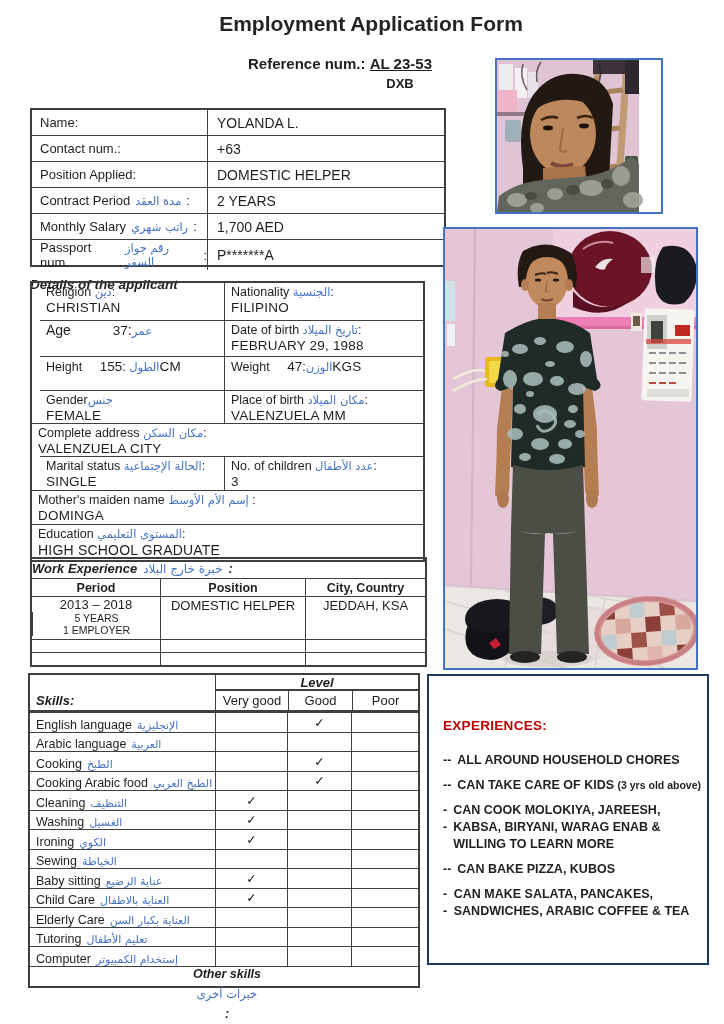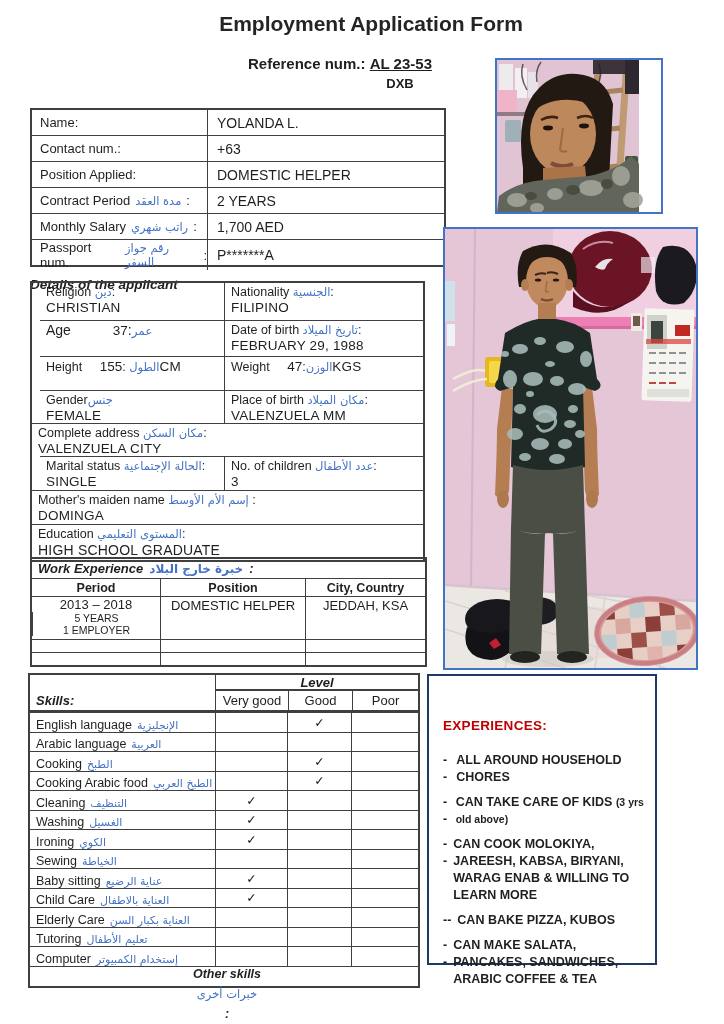--- a/index.html
+++ b/index.html
@@ -43,23 +43,23 @@
   .det-label { font-size:12.5px; line-height:15px; }
   .det-label .ar { font-size:11.5px; }
   .det-value { font-size:13.5px; line-height:16px; letter-spacing:0.2px; }
   .det-inline .det-value { display:inline; }
   .gap-lg { margin-left:38px; } .gap-sm { margin-left:14px; }
 
   
   .work-table { position:absolute; left:30px; top:557px; width:397px;
     border:2px solid #3f3f3f; box-sizing:border-box; font-size:13px; }
   .work-title { height:20px; display:flex; align-items:center; gap:6px;
-    padding-left:6px; font-weight:bold; font-style:italic;
+    font-weight:bold; font-style:italic;
     border-bottom:1px solid #3f3f3f; box-sizing:border-box; }
-  .work-title .ar { font-weight:bold; font-style:normal; font-size:12px; }
+  .work-title .ar { font-weight:normal; font-style:normal; font-size:12px; }
   .work-head { display:grid; grid-template-columns:128px 145px 1fr; height:17px;
     border-bottom:1px solid #3f3f3f; font-weight:bold; font-size:12.5px; }
   .work-head div { display:flex; align-items:center; justify-content:center; }
   .work-head div + div { border-left:1px solid #3f3f3f; }
   .work-row { display:grid; grid-template-columns:128px 145px 1fr;
     border-bottom:1px solid #3f3f3f; text-align:center; }
   .work-row:last-child { border-bottom:none; }
   .work-row div + div { border-left:1px solid #3f3f3f; }
   .wr-data { height:42px; } .wr-empty { height:12px; }
   .period-main { font-size:13px; line-height:15px; }
@@ -87,21 +87,21 @@
     font-size:12.5px; overflow:hidden; white-space:nowrap; }
   .sk-name .ar { font-size:11px; }
   .sk-mark { display:flex; align-items:center; justify-content:center;
     border-left:1px solid #3f3f3f; font-size:12.5px; color:#111; }
   .sk-other { height:19px; border-top:1px solid #3f3f3f; display:flex;
     align-items:center; gap:6px; padding-left:6px; font-size:12.5px;
     font-weight:bold; font-style:italic;flex-direction:column; }
   .sk-other .ar { font-weight:normal; font-style:normal; font-size:11.5px; }
 
   
-  .exp-box { position:absolute; left:427px; top:674px; width:230px; height:291px;
+  .exp-box { position:absolute; left:427px; top:674px; width:282px; height:291px;
     border:2px solid #1f3864; box-sizing:border-box; padding:42px 4px 0 14px; }
   .exp-title { color:#c00000; font-weight:bold; font-size:13.5px;
     letter-spacing:0.3px; margin-bottom:19px; }
   .exp-item { display:flex; gap:6px; font-weight:bold; font-size:12.5px;
     line-height:17px; margin-bottom:8px; }
   .exp-note { font-size:10.5px; }
 
   
   .photo-headshot { position:absolute; left:495px; top:58px; width:168px; height:156px;
     border:2px solid #4472c4; box-sizing:border-box; background:#fff; }

